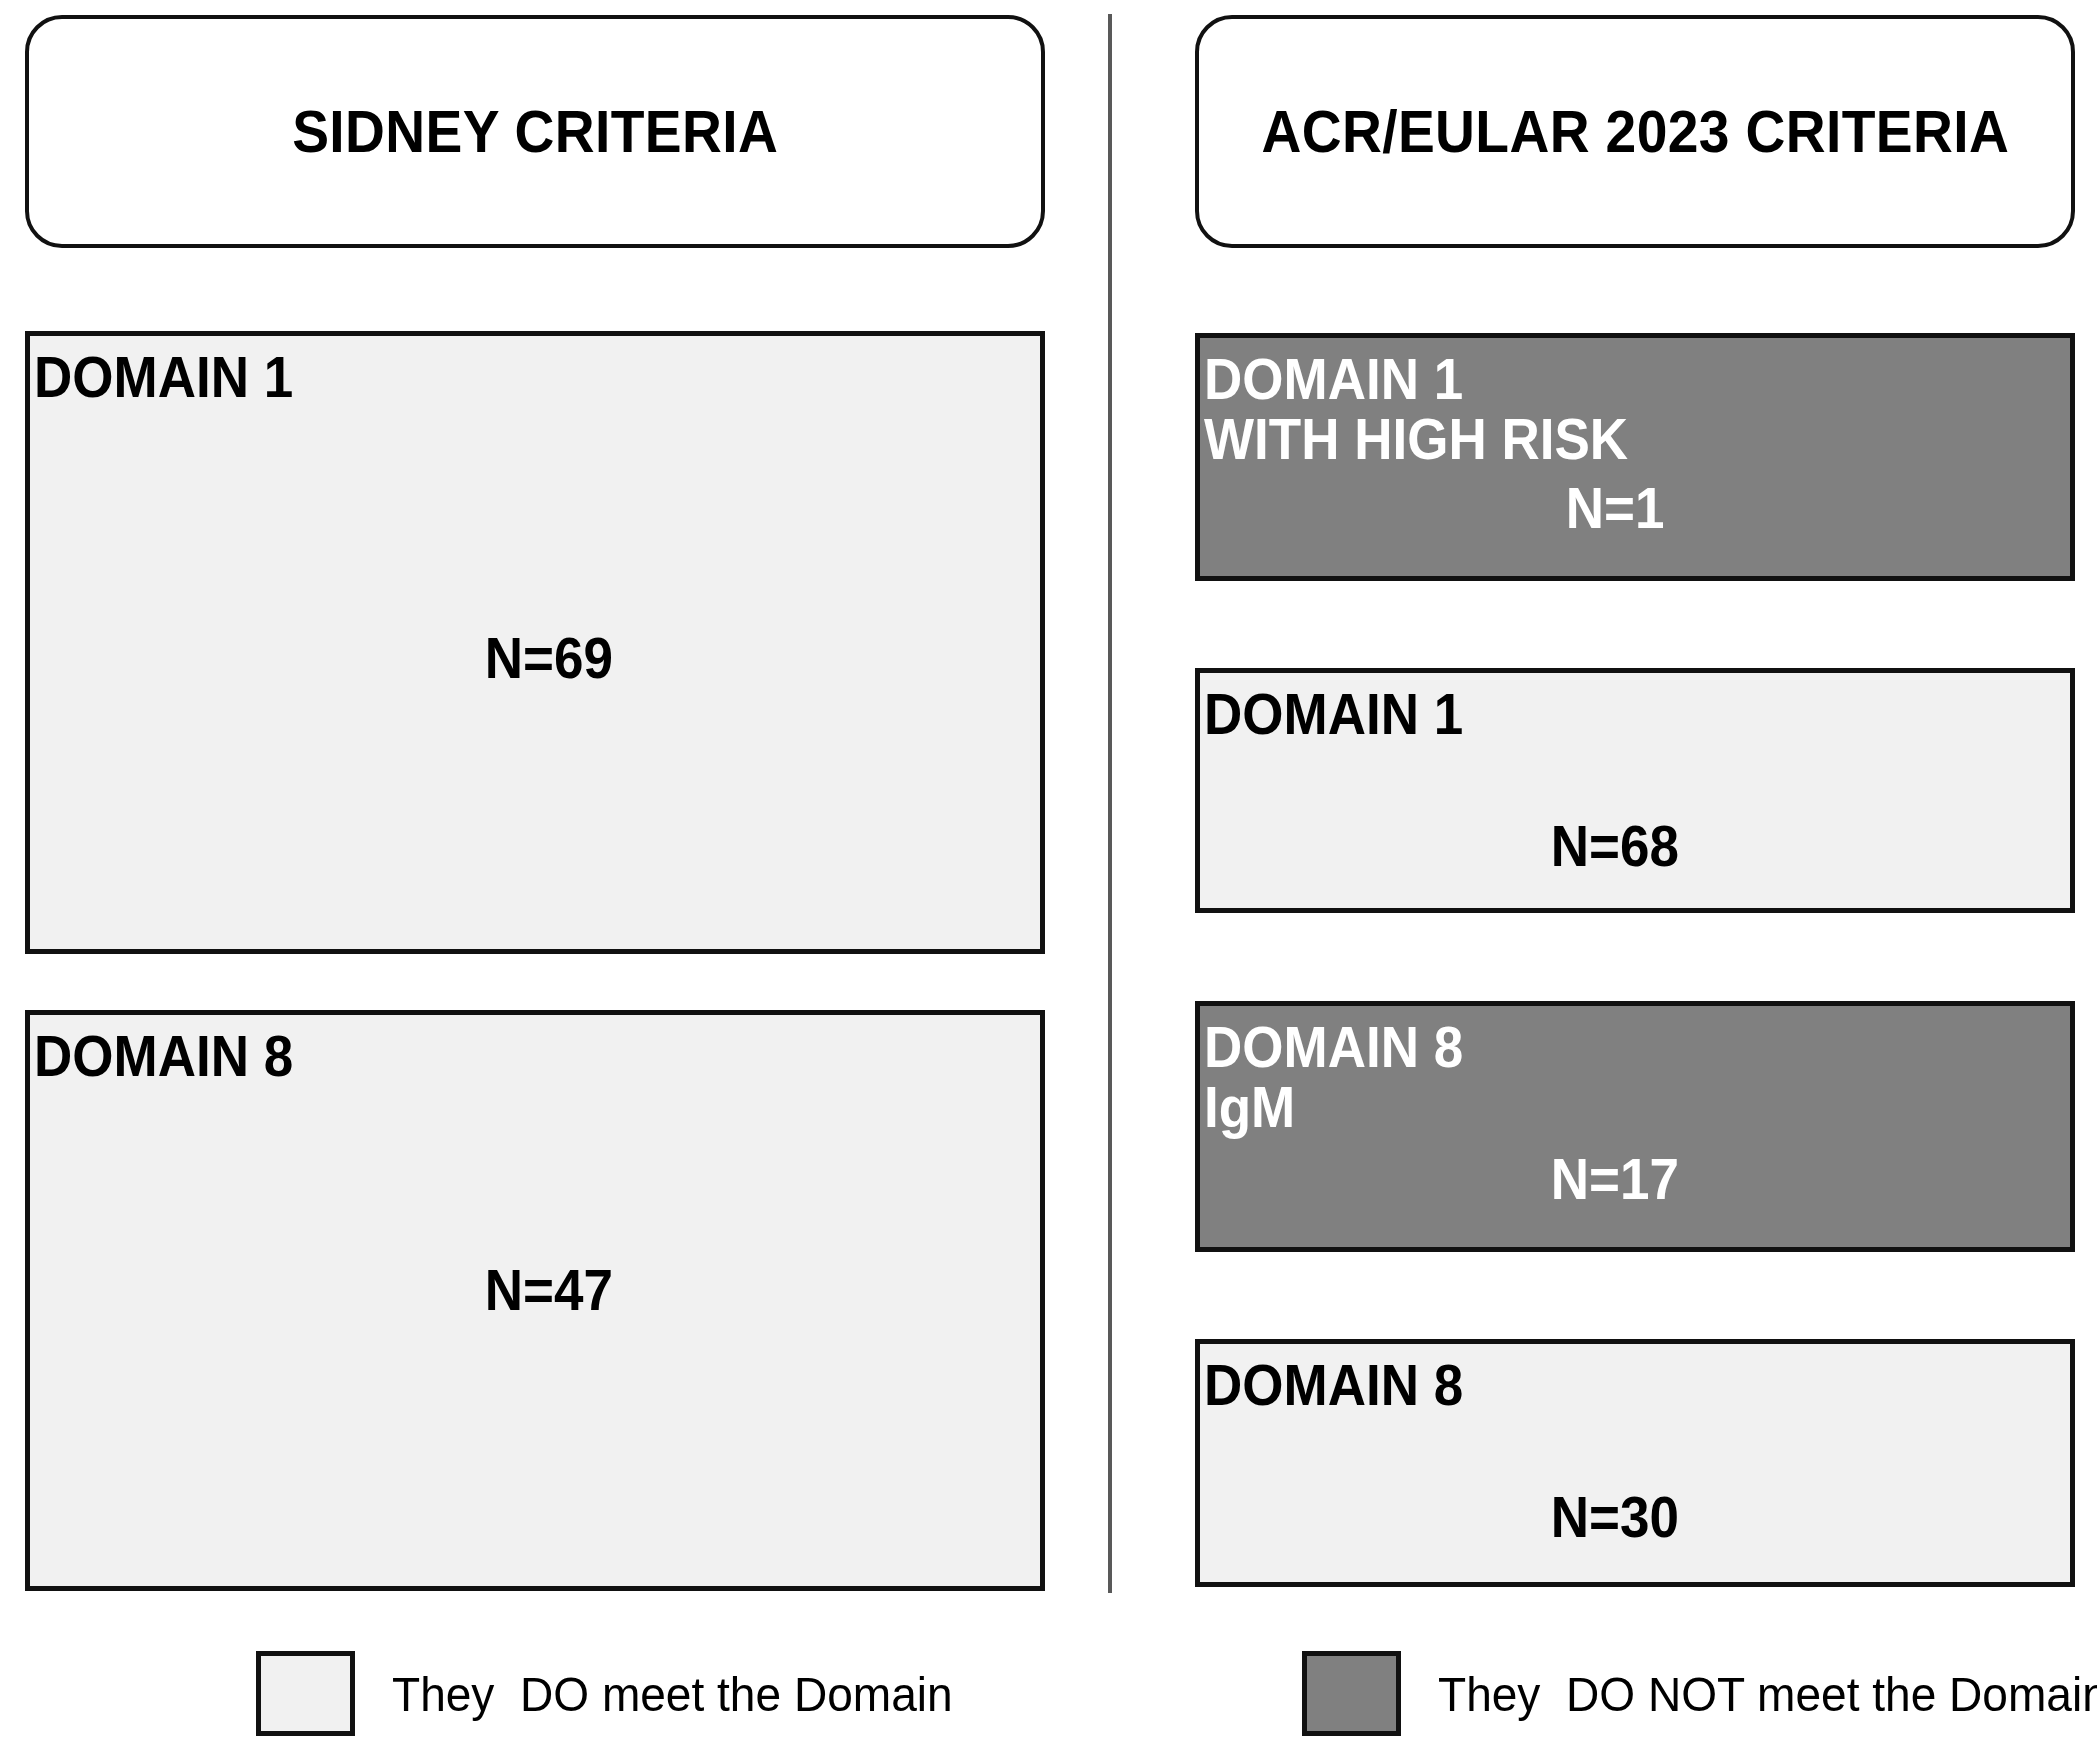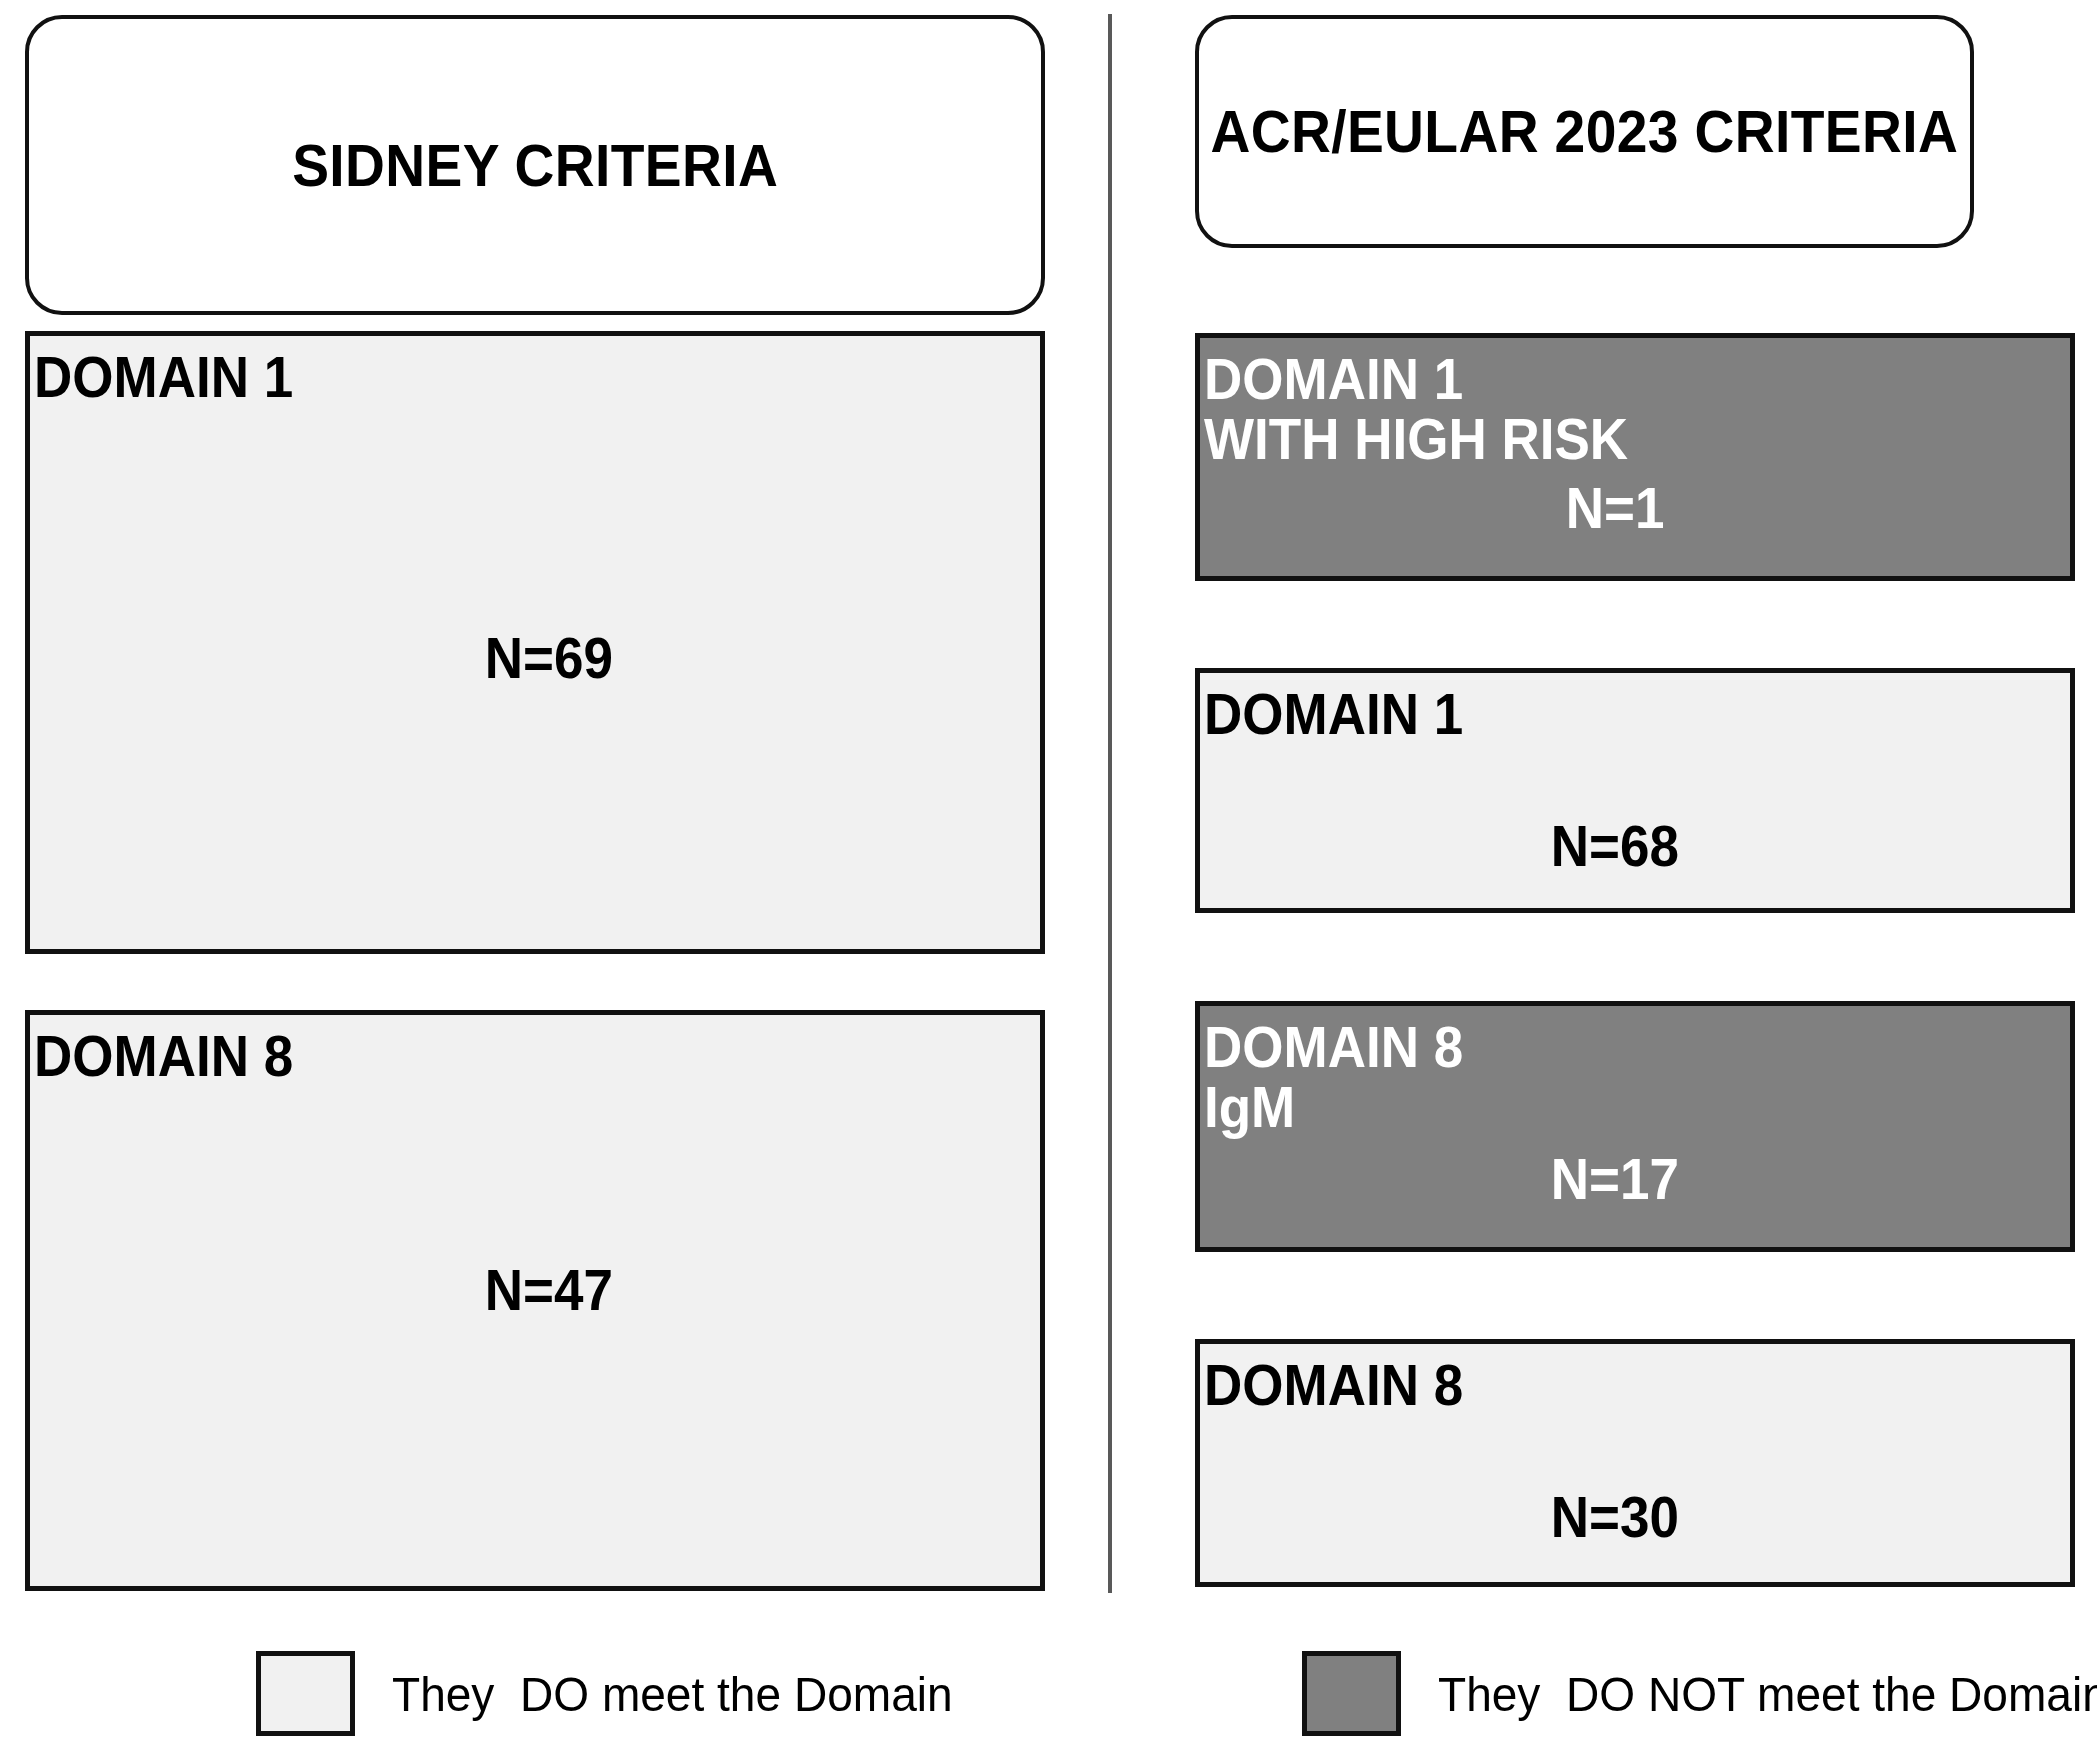--- a/index.html
+++ b/index.html
@@ -41,22 +41,22 @@
   }
   .header-pill .title {
     font-size: 60px;
     font-weight: bold;
     letter-spacing: 0.4px;
     color: #000000;
     white-space: nowrap;
     text-align: center;
     transform: scaleX(0.92);
   }
-  #header-left  { left: 25px;   top: 15.4px;  width: 1020px; height: 300px; }
-  #header-right { left: 1195px; top: 15.4px;  width: 779px; height: 233px; }
+  #header-left  { left: 25px;   top: 15.4px;  width: 1020px; height: 233px; }
+  #header-right { left: 1195px; top: 15.4px;  width: 880px; height: 233px; }
 
   
   .domain-box {
     position: absolute;
     box-sizing: border-box;
     border: 5.4px solid #111111;
   }
   .domain-box.meets {
     background: #f1f1f1;
   }

